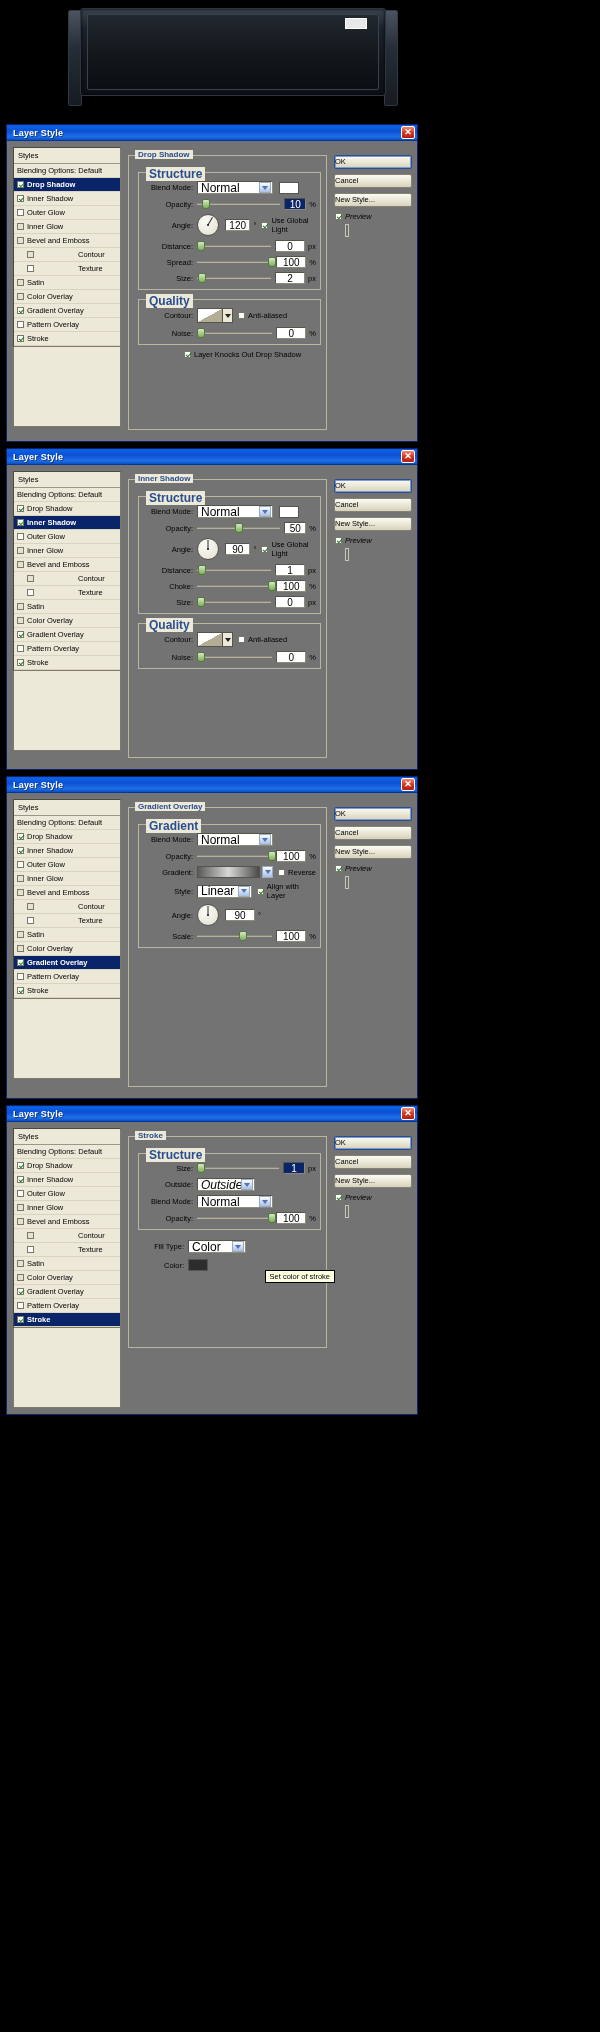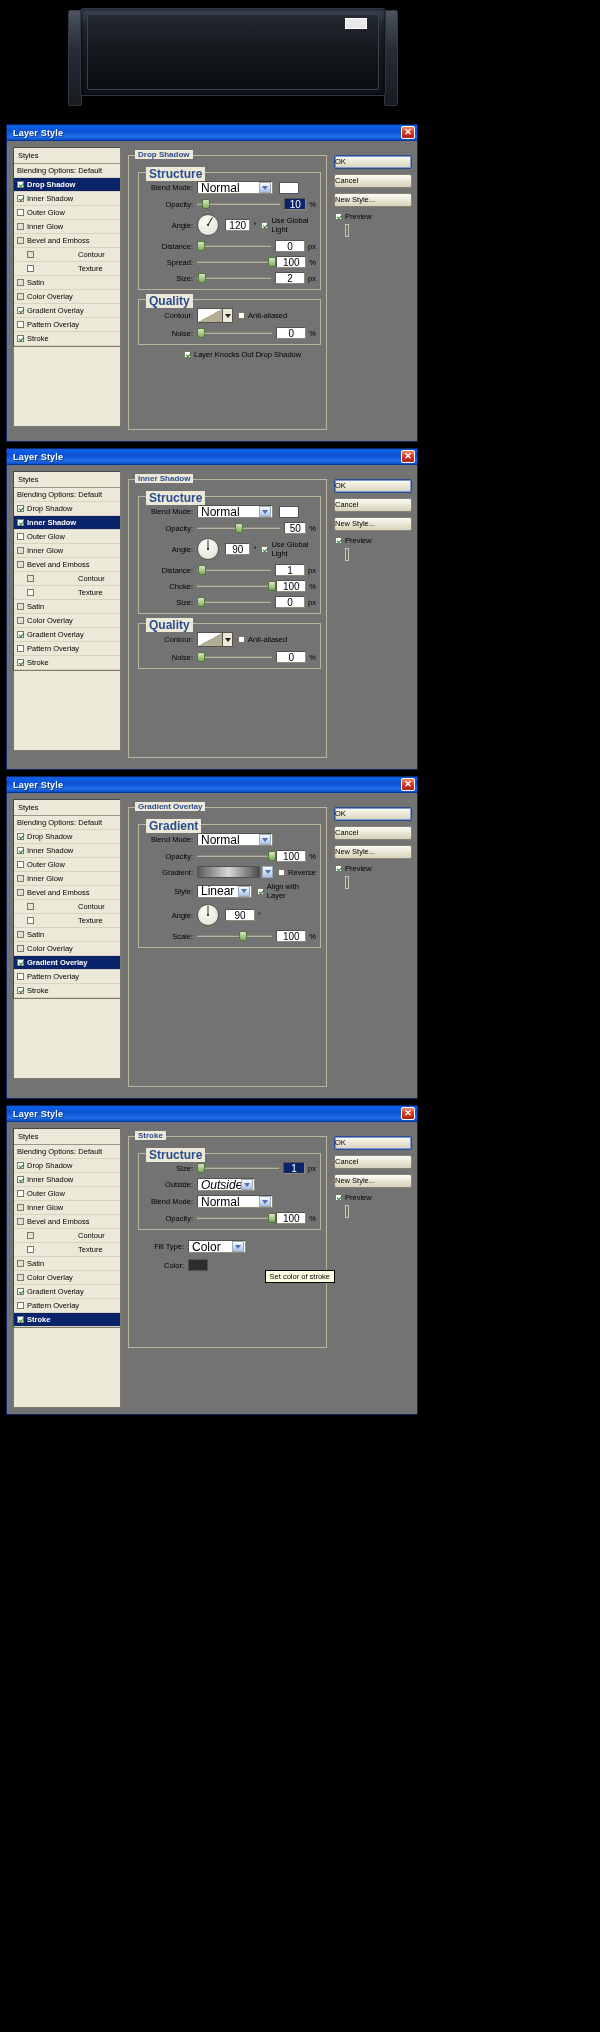--- a/index.html
+++ b/index.html
@@ -229,21 +229,21 @@
   .btn-col { width:78px; flex:0 0 78px; padding-top:8px; }
   .btn {
     display:block; width:100%; height:14px; margin-bottom:5px;
     background:linear-gradient(#fbfbf7,#ece9d8 45%,#d6d2bd);
     border:1px solid #85826f;
     border-radius:2px;
     font-size:7.5px; text-align:left; line-height:12px;
     color:#000; cursor:pointer;
   }
   .btn.default { border:1px solid #2a4d8f; box-shadow:0 0 0 1px #7e9ad1 inset; }
-  .preview-cb { display:flex; align-items:center; gap:3px; margin:3px 0 5px 1px; font-size:7.5px; cursor:pointer; }
+  .preview-cb { display:flex; align-items:center; gap:3px; margin:3px 0 5px 1px; font-size:7.5px; cursor:pointer;font-style:italic; }
   .prev-thumb {
     width:48px; height:44px; margin-left:12px;
     background:linear-gradient(#f2f2f2,#dcdcdc 12%,#9a9a9a 55%,#7e7e7e);
     border:1px solid #6f6f6f;
     box-shadow:0 0 0 1px #c9c6b4;
   }
   .tooltip {
     position:absolute; background:#ffffe1; border:1px solid #000;
     font-size:7.5px; padding:1px 4px; white-space:nowrap;
   }

